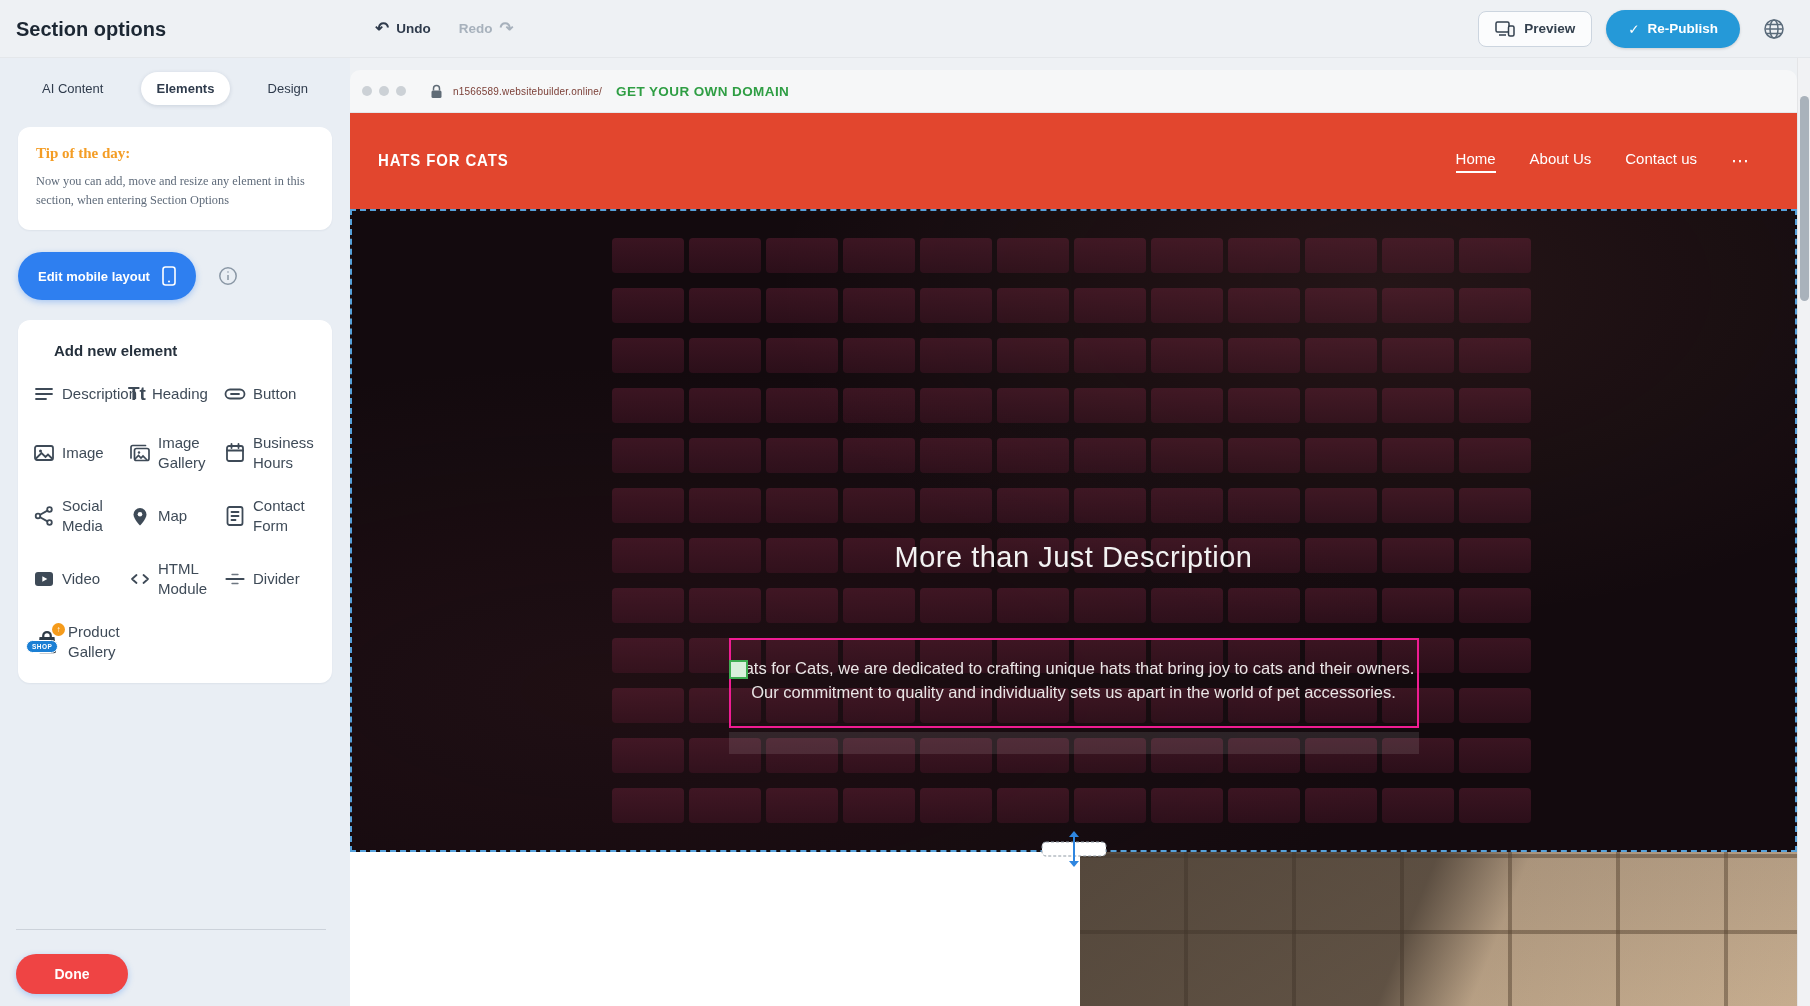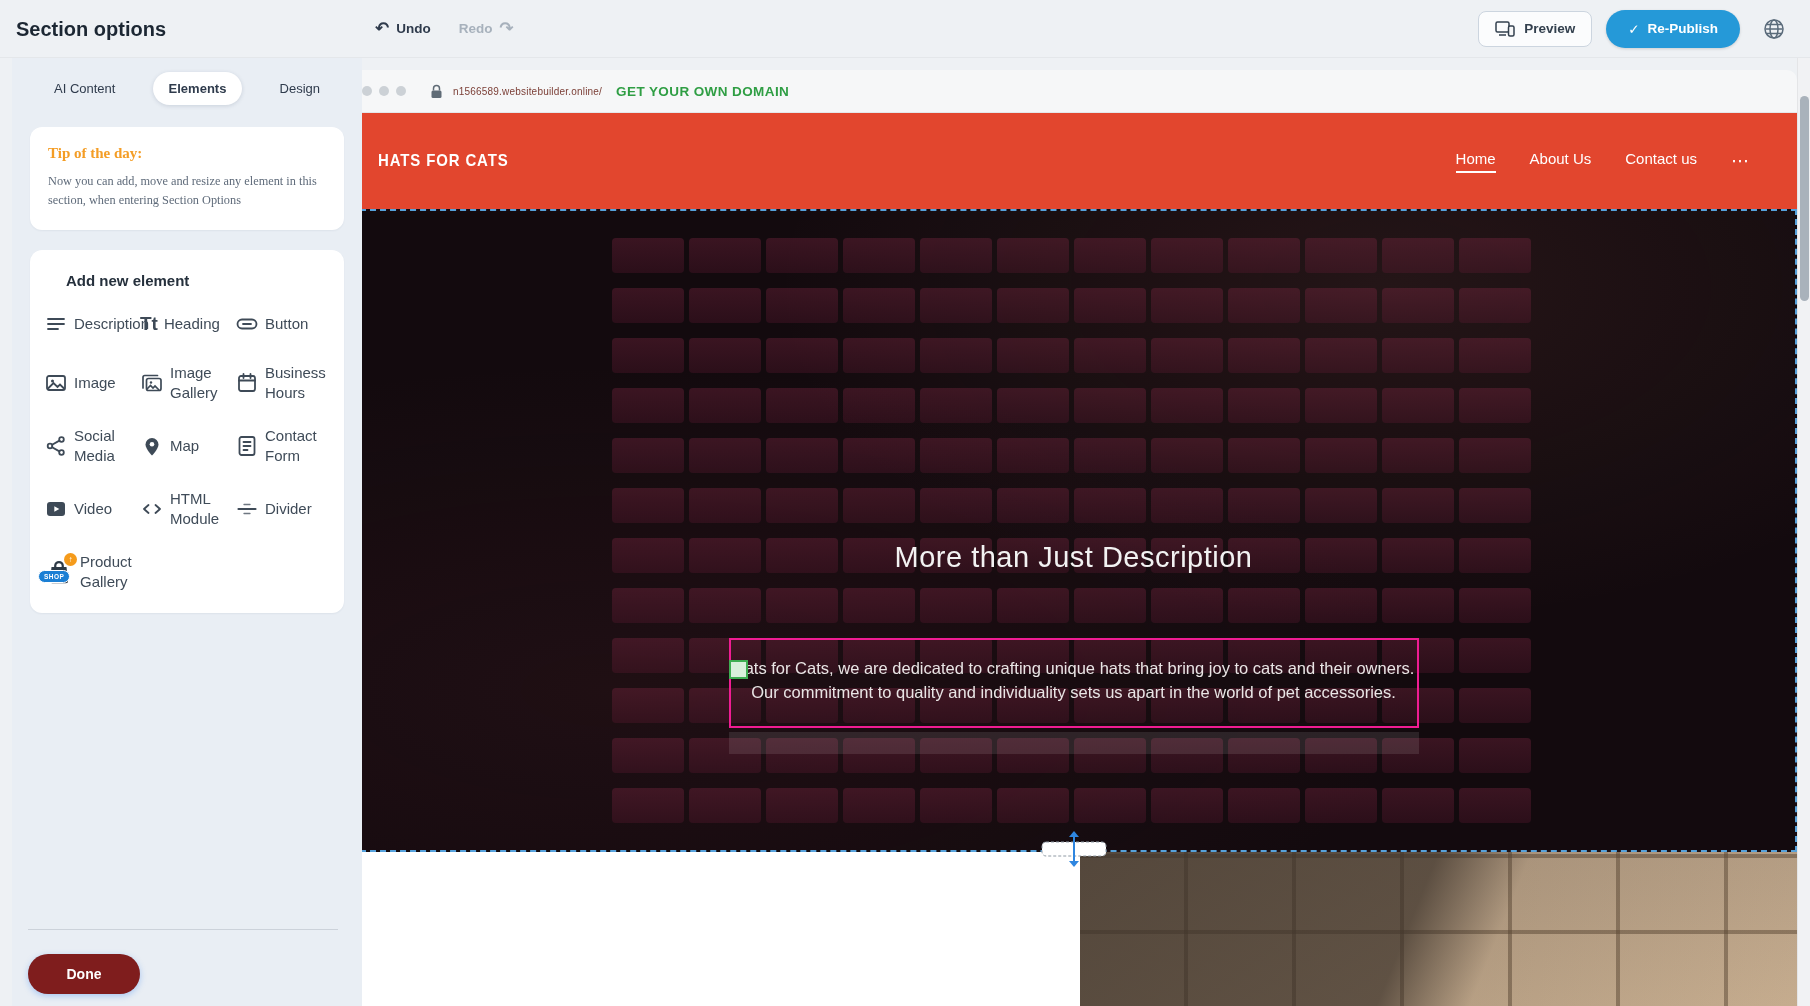--- a/index.html
+++ b/index.html
@@ -15,41 +15,41 @@
   .undo-redo{position:absolute;left:375px;top:0;height:100%;display:flex;align-items:center;gap:28px;}
   .ur-btn{display:flex;align-items:center;gap:7px;font-size:13.5px;font-weight:600;color:#2f3b4c;cursor:pointer;background:none;border:none;font-family:inherit;}
   .ur-btn .ur-ico{font-size:17px;line-height:1;}
   .ur-btn.disabled{color:#a7b1bc;}
   .topbar-right{position:absolute;right:16px;top:0;height:100%;display:flex;align-items:center;gap:14px;}
   .btn-preview{display:flex;align-items:center;gap:9px;height:36px;padding:0 16px;border:1px solid #ccd5df;border-radius:8px;background:#fbfcfd;font-size:13.5px;font-weight:600;color:#33404e;cursor:pointer;font-family:inherit;}
   .btn-republish{display:flex;align-items:center;gap:8px;height:38px;padding:0 22px;border:none;border-radius:19px;background:#2599d8;font-size:13.5px;font-weight:700;color:#fff;cursor:pointer;font-family:inherit;box-shadow:0 1px 3px rgba(0,0,0,0.15);}
   .globe-btn{width:40px;height:40px;border-radius:50%;border:none;background:transparent;display:flex;align-items:center;justify-content:center;cursor:pointer;}
 
   
-  .sidebar{position:absolute;left:12px;top:58px;width:350px;height:948px;background:#e9eef4;z-index:20;}
+  .sidebar{position:absolute;left:0;top:58px;width:350px;height:948px;background:#e9eef4;z-index:20;}
   .tabs{display:flex;justify-content:space-between;align-items:center;padding:14px 26px 0 26px;}
   .tab{padding:9px 16px;font-size:13px;color:#2f3b4c;border-radius:18px;cursor:pointer;background:transparent;border:none;font-family:inherit;}
   .tab.active{background:#fff;font-weight:600;box-shadow:0 1px 4px rgba(30,50,80,0.15);}
   .card{background:#fff;border-radius:12px;margin:0 18px;box-shadow:0 1px 2px rgba(30,50,80,0.06);}
   .tip-card{margin-top:22px;padding:18px 18px 20px 18px;font-family:Liberation Serif, serif;}
   .tip-heading{color:#f49d25;font-size:15px;font-weight:700;margin-bottom:10px;}
   .tip-body{color:#5f6b7a;font-size:12.3px;line-height:1.55;}
   .mobile-row{display:flex;align-items:center;gap:22px;margin:22px 18px 0 18px;}
   .btn-mobile{display:flex;align-items:center;gap:12px;height:48px;padding:0 20px;border:none;border-radius:24px;background:#2e7ff0;color:#fff;font-size:13px;font-weight:700;cursor:pointer;font-family:inherit;box-shadow:0 2px 6px rgba(46,127,240,0.35);}
   .add-card{margin-top:20px;padding:22px 14px 18px 14px;}
   .add-title{font-size:15px;font-weight:700;color:#25303c;margin:0 0 16px 22px;}
   .el-grid{display:grid;grid-template-columns:repeat(3,1fr);row-gap:16px;}
   .el-cell{display:flex;flex-direction:row;align-items:center;gap:6px;cursor:pointer;padding:4px 0;}
   .el-ico{height:30px;display:flex;align-items:center;justify-content:center;color:#3e4a57;}
   .el-label{font-size:15px;color:#3f4b58;text-align:left;max-width:66px;line-height:1.3;}
   .pg-icon{position:relative;width:30px;height:30px;}
   .shop-pill{position:absolute;left:-6px;top:13px;background:#1b7fd4;color:#fff;font-size:6.5px;font-weight:700;letter-spacing:0.5px;padding:2px 5px;border-radius:8px;border:1px solid #fff;}
   .plus-badge{position:absolute;right:-3px;top:-4px;width:13px;height:13px;border-radius:50%;background:#f59b1b;color:#fff;font-size:8px;display:flex;align-items:center;justify-content:center;}
   .sidebar-divider{position:absolute;left:16px;right:24px;bottom:76px;height:1px;background:#ccd2da;}
-  .btn-done{position:absolute;left:16px;bottom:12px;width:112px;height:40px;border:none;border-radius:20px;background:#7f1d1d;color:#fff;font-size:14px;font-weight:700;cursor:pointer;font-family:inherit;box-shadow:0 2px 6px rgba(46,127,240,0.35);}
+  .btn-done{position:absolute;left:16px;bottom:12px;width:112px;height:40px;border:none;border-radius:20px;background:#ef4444;color:#fff;font-size:14px;font-weight:700;cursor:pointer;font-family:inherit;box-shadow:0 2px 6px rgba(46,127,240,0.35);}
   .info-btn{background:none;border:none;cursor:pointer;display:flex;}
 
   
   .main{position:absolute;left:350px;top:58px;width:1447px;height:948px;background:#eef1f4;}
   .browser-bar{position:absolute;left:0;top:12px;width:1447px;height:43px;background:#f6f7f8;border-radius:10px 10px 0 0;display:flex;align-items:center;border-bottom:1px solid #e4e7ea;}
   .dots{display:flex;gap:7px;margin-left:12px;}
   .dot{width:10px;height:10px;border-radius:50%;background:#ccd1d6;}
   .lock{margin-left:24px;display:flex;}
   .url-text{margin-left:10px;font-size:10px;color:#7c4038;letter-spacing:0.2px;}
   .domain-link{margin-left:14px;font-size:13.5px;font-weight:700;color:#2f9e44;letter-spacing:0.4px;cursor:pointer;}
@@ -141,20 +141,40 @@
     <button class="tab">AI Content</button>
     <button class="tab active">Elements</button>
     <button class="tab">Design</button>
   </div>
 
   <div class="card tip-card">
     <div class="tip-heading">Tip of the day:</div>
     <div class="tip-body">Now you can add, move and resize any element in this section, when entering Section Options</div>
   </div>
 
+  <div class="mobile-row">
+    <button class="btn-mobile">
+      <span>Edit mobile layout</span>
+      <span>
+        <svg width="14" height="20" viewBox="0 0 14 20" fill="none" stroke="#fff" stroke-width="1.6">
+          <rect x="1" y="1" width="12" height="18" rx="2.5"></rect>
+          <circle cx="7" cy="15.5" r="1" fill="#fff" stroke="none"></circle>
+        </svg>
+      </span>
+    </button>
+    <button class="info-btn">
+      <span>
+        <svg width="20" height="20" viewBox="0 0 20 20" fill="none" stroke="#8a97a5" stroke-width="1.5">
+          <circle cx="10" cy="10" r="8.2"></circle>
+          <path d="M10 9v5"></path>
+          <circle cx="10" cy="6" r="0.8" fill="#8a97a5" stroke="none"></circle>
+        </svg>
+      </span>
+    </button>
+  </div>
 
   <div class="card add-card">
     <div class="add-title">Add new element</div>
     <div class="el-grid">
 
       <div class="el-cell">
         <span class="el-ico">
           <svg width="24" height="24" viewBox="0 0 24 24" fill="none" stroke="#3e4a57" stroke-width="1.8" stroke-linecap="round">
             <path d="M4 7h16M4 12h16M4 17h10"></path>
           </svg>

